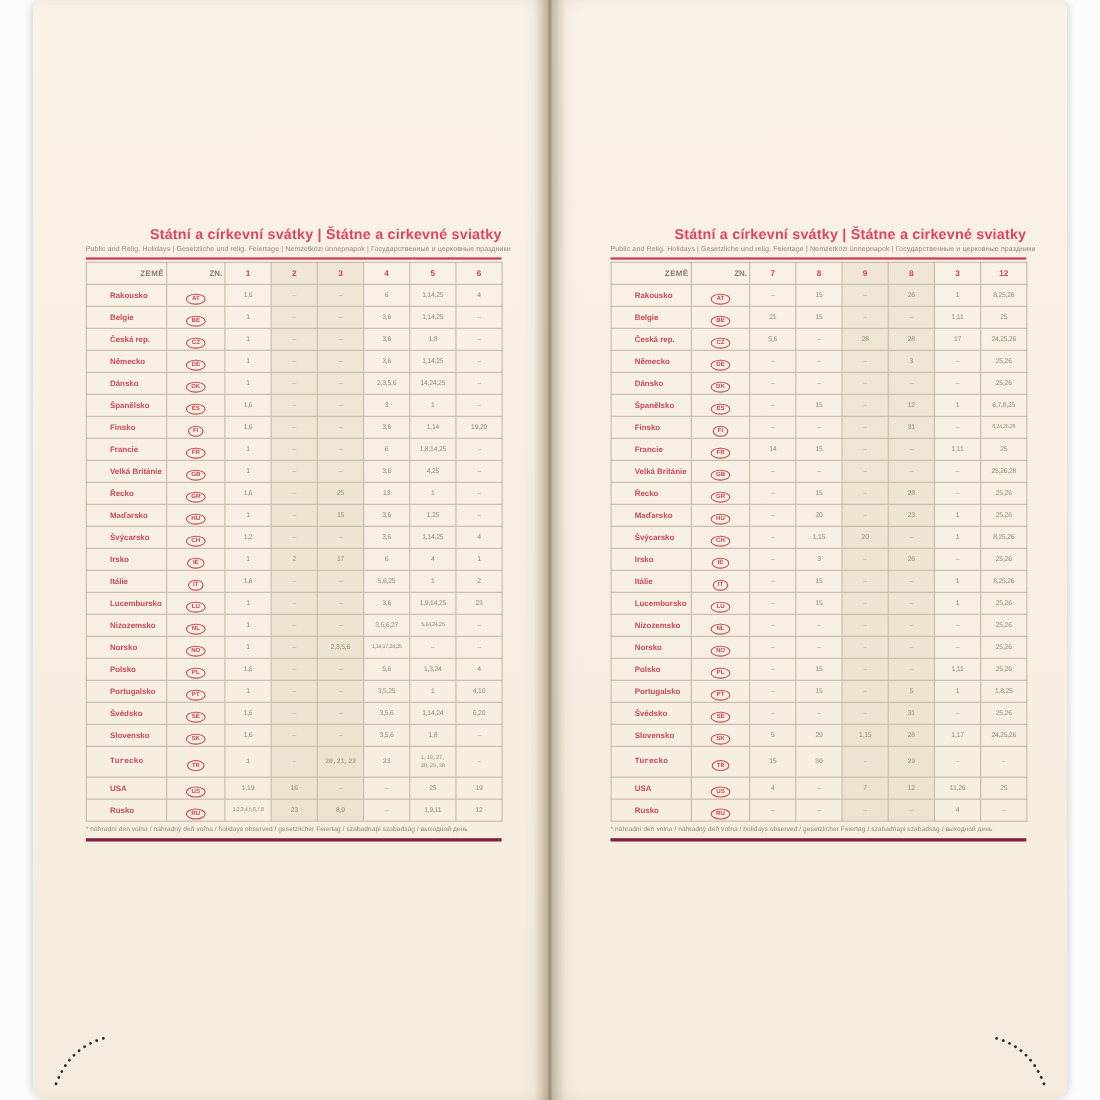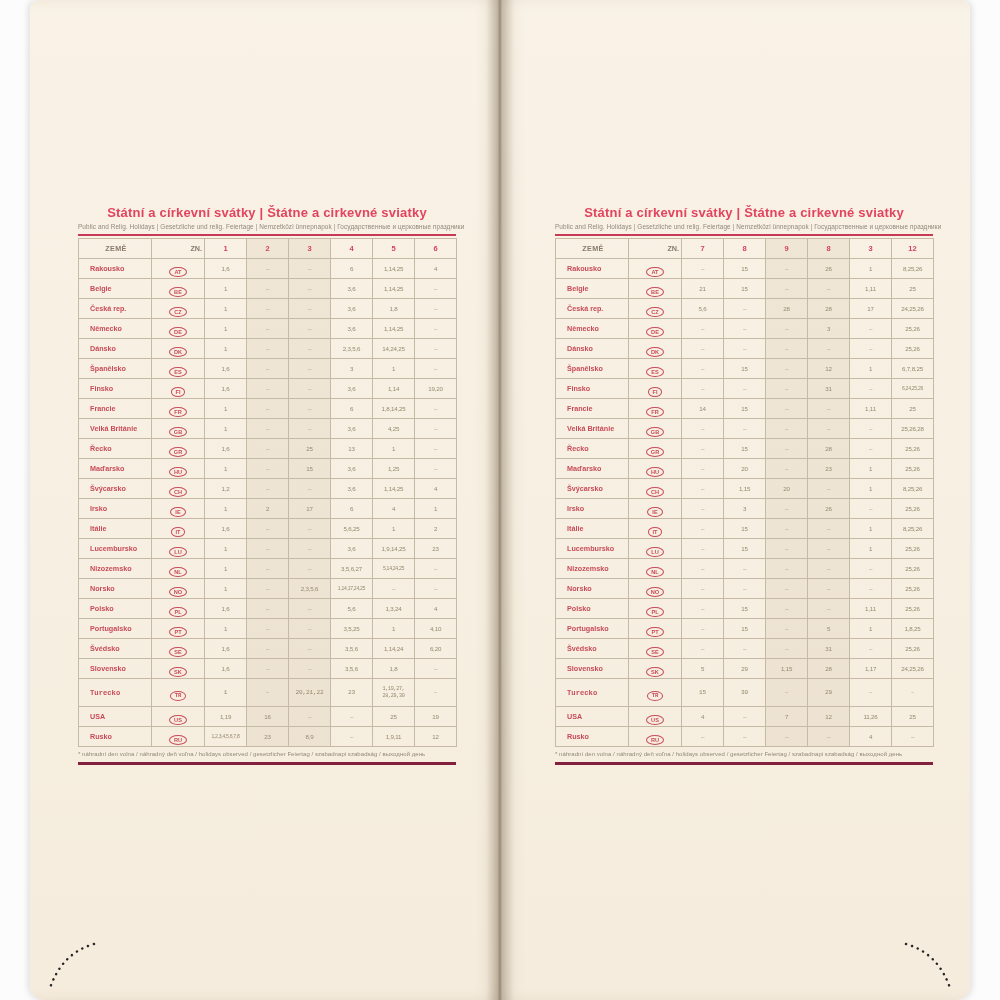--- a/index.html
+++ b/index.html
@@ -9,31 +9,31 @@
     linear-gradient(180deg,#f9f2e6 0%,#f7efe1 55%,#f5ecdd 100%);}
   .page.left{left:30px;border-radius:9px 0 0 14px;
     box-shadow:inset -14px 0 22px -14px rgba(90,70,40,.45), -2px 0 6px rgba(0,0,0,.12);}
   .page.right{left:500px;border-radius:0 9px 14px 0;
     box-shadow:inset 14px 0 22px -14px rgba(90,70,40,.40), 2px 0 6px rgba(0,0,0,.12);}
   .gutter{position:absolute;left:486px;top:0;width:28px;height:1000px;pointer-events:none;
     background:linear-gradient(90deg,rgba(100,80,50,0),rgba(100,80,50,.22) 42%,rgba(55,38,18,.38) 50%,rgba(100,80,50,.20) 58%,rgba(100,80,50,0));}
   .sheet{position:absolute;top:0;width:378px;}
   .left  .sheet{left:48px;}
   .right .sheet{left:55px;}
-  .title{margin:205px 0 3px 0;text-align:center;font-size:13px;font-weight:bold;color:#e2445f;letter-spacing:.2px;}
+  .title{margin:205px 0 3px 0;text-align:right;font-size:13px;font-weight:bold;color:#e2445f;letter-spacing:.2px;}
   .subtitle{text-align:center;font-size:6.4px;color:#92887c;white-space:nowrap;letter-spacing:.1px;}
   .rule-top{height:2px;background:#c73a56;margin-top:4px;}
   table{border-collapse:collapse;table-layout:fixed;width:378px;margin-top:2px;}
   col.c-name{width:73px;} col.c-code{width:53px;} col.c-m{width:42px;}
   th,td{border:1px solid #c6b9a6;padding:0 2px;height:19px;overflow:hidden;}
   thead th{height:19px;}
-  th.h-name{font-size:7.2px;color:#8a7b6b;text-align:center;padding-left:4px;letter-spacing:.4px;}
+  th.h-name{font-size:7.2px;color:#8a7b6b;text-align:right;padding-left:4px;letter-spacing:.4px;}
   th.h-code{font-size:7.2px;color:#8a7b6b;text-align:right;}
   th.h-m{font-size:7.5px;color:#d6415e;font-weight:bold;text-align:center;}
-  td.name{font-size:7.2px;font-weight:bold;color:#c84b59;text-align:left;padding-left:11px;white-space:nowrap;}
+  td.name{font-size:7.2px;font-weight:bold;color:#c84b59;text-align:left;padding-left:21px;white-space:nowrap;}
   td.code{text-align:center;}
   td.code .oval{display:inline-block;font-size:5.6px;font-weight:bold;color:#c84b59;
     border:1px solid #c84b59;border-radius:50%;padding:1px 4px;line-height:6px;}
   td.m{font-size:6.2px;color:#97896f;text-align:center;letter-spacing:-.2px;line-height:7px;}
   td.m.dash{color:#a79a83;}
   td.m.sm{font-size:5.1px;letter-spacing:-.3px;}
   td.tint,th.tint{background:rgba(150,120,75,.085);}
   tr.tall td{height:27px;font-family:Liberation Mono, monospace;}
   .footnote{margin-top:4px;font-size:6px;color:#92887c;white-space:nowrap;letter-spacing:.05px;}
   .rule-bottom{height:3px;background:#82203e;margin-top:5px;}

